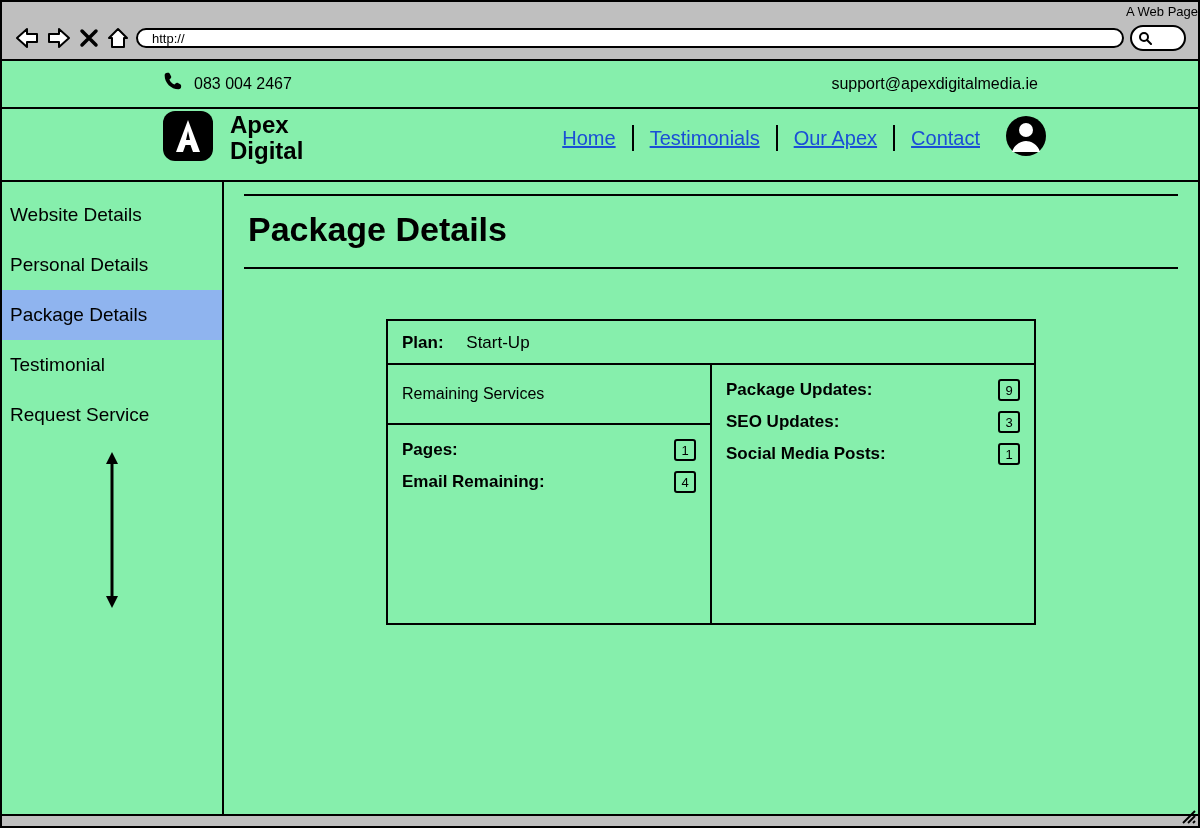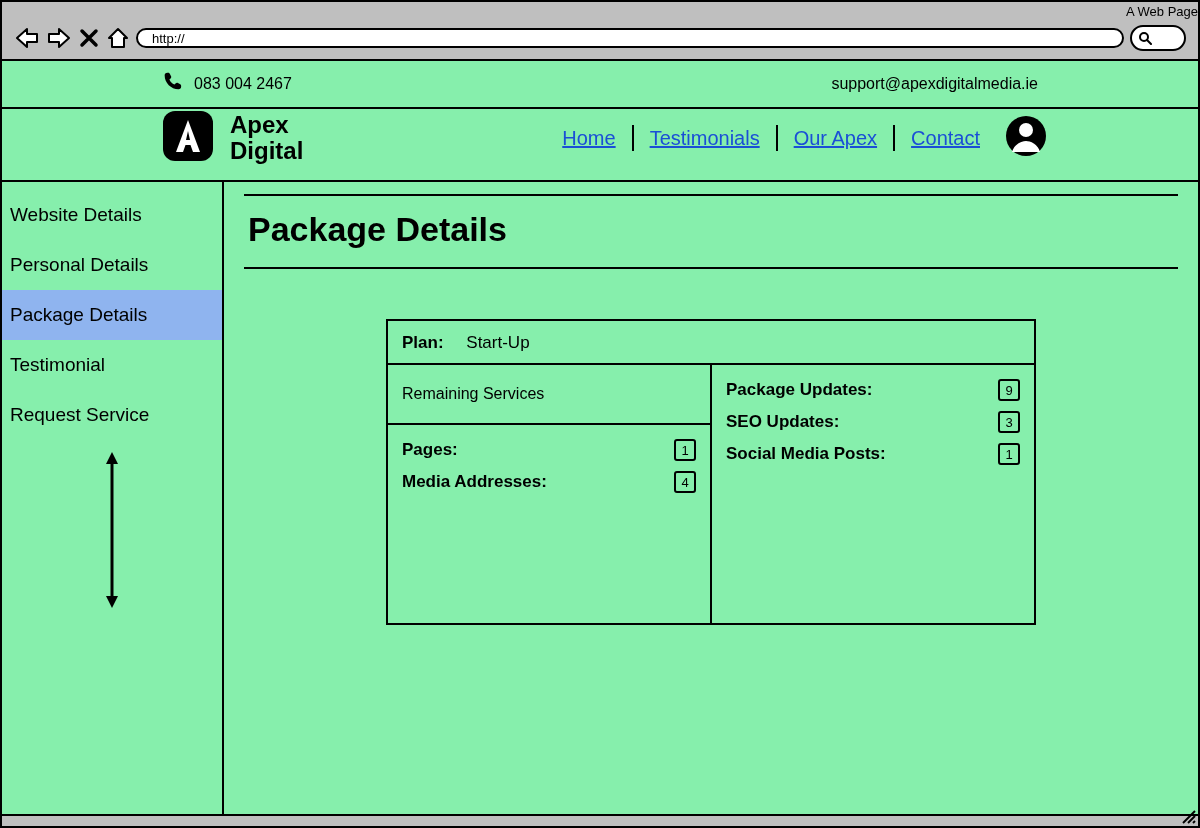--- a/index.html
+++ b/index.html
@@ -296,21 +296,21 @@
           </div>
           <div class="cols">
             <div class="col">
               <div class="col-header">Remaining Services</div>
               <div class="col-body">
                 <div class="stat-row">
                   <b>Pages:</b>
                   <span class="badge">1</span>
                 </div>
                 <div class="stat-row">
-                  <b>Media Addresses:</b>
+                  <b>Email Remaining:</b>
                   <span class="badge">4</span>
                 </div>
               </div>
             </div>
             <div class="col">
               <div class="col-body">
                 <div class="stat-row">
                   <b>Package Updates:</b>
                   <span class="badge">9</span>
                 </div>

